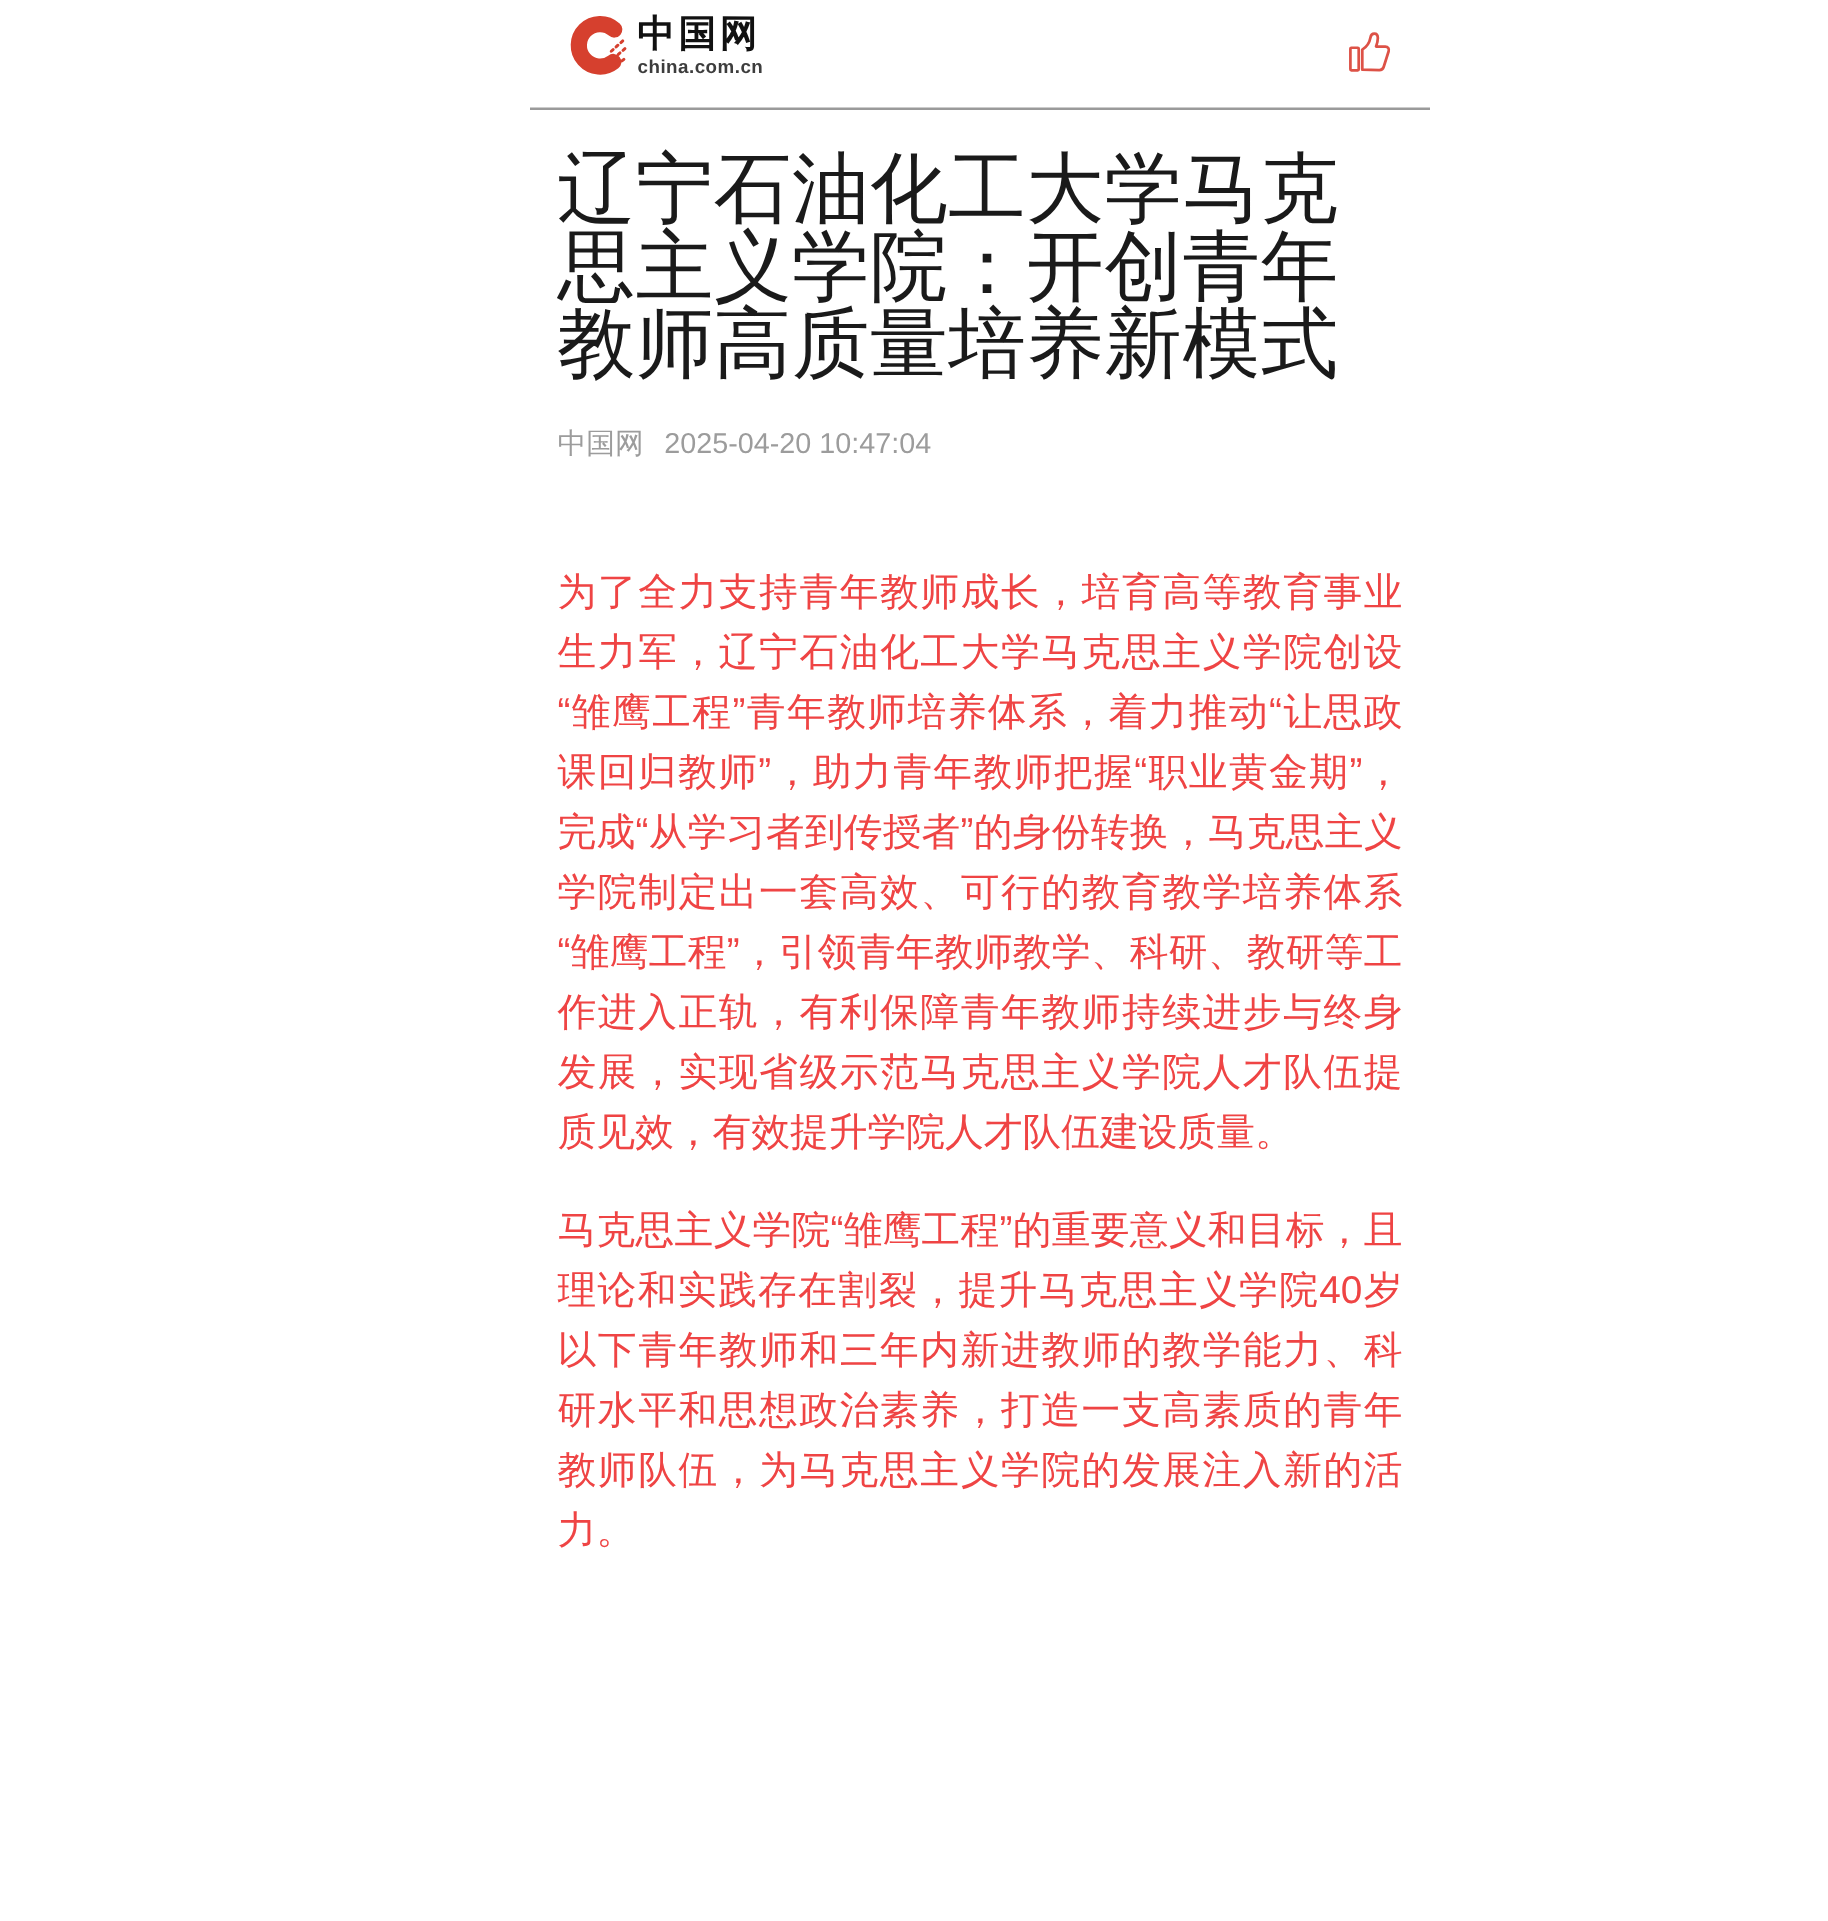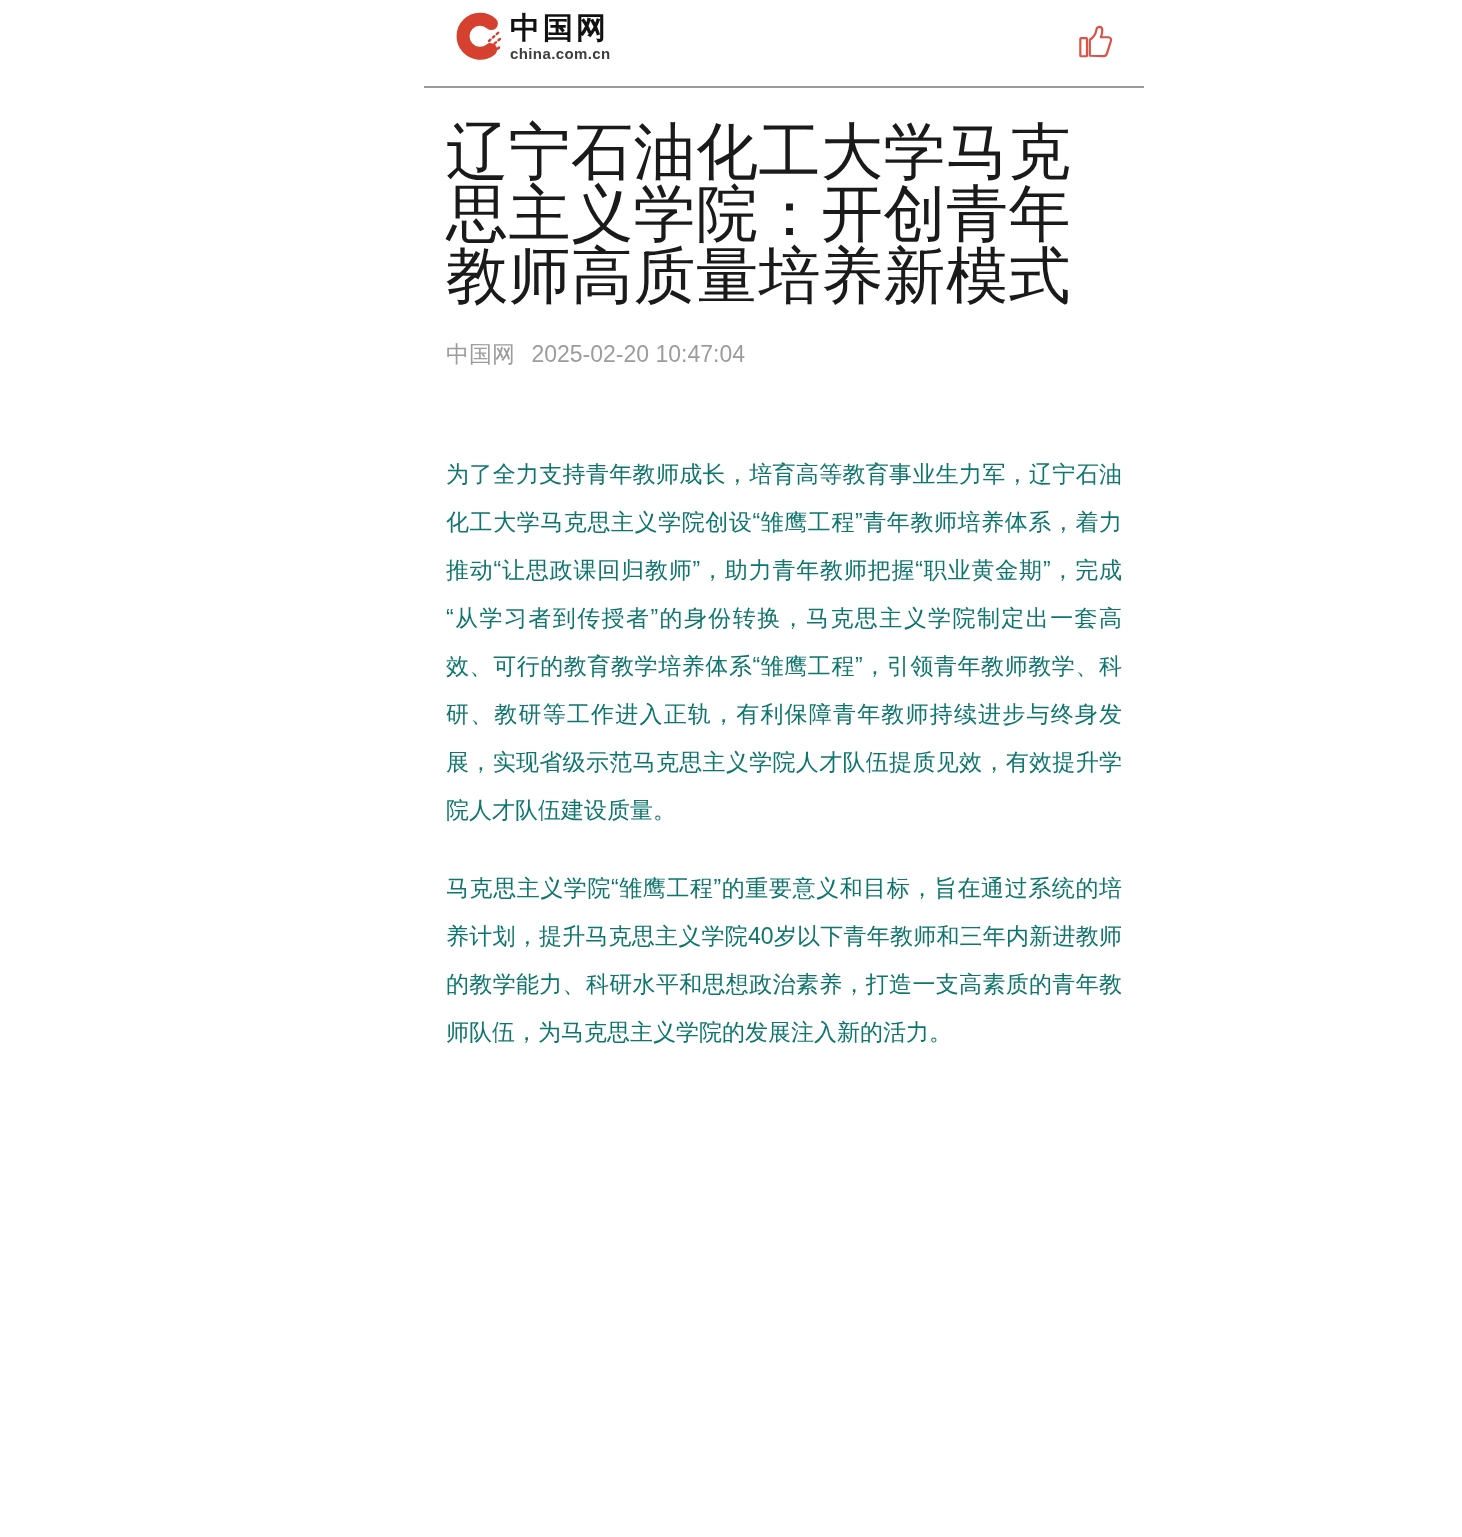--- a/index.html
+++ b/index.html
@@ -79,23 +79,23 @@
   }
   .byline {
     margin-top: 30px;
     font-size: 23px;
     line-height: 34px;
     color: #9c9c9c;
   }
   .byline .src { margin-right: 10px; }
   .article p {
     margin: 30px 0 0 0;
-    font-size: 23px;
+    font-size: 31px;
     line-height: 48px;
-    color: #0f766e;
+    color: #ef4444;
     letter-spacing: 0;
     text-align: justify;
     text-justify: inter-ideograph;
   }
   .article p.first { margin-top: 79px; }
 </style>
 </head>
 <body>
 
 <div class="column">
@@ -135,20 +135,20 @@
         </svg>
       </span>
     </button>
   </div>
 
   <div class="article">
     <h1>辽宁石油化工大学马克思主义学院：开创青年教师高质量培养新模式</h1>
 
     <div class="byline">
       <span class="src">中国网</span>
-      <span class="dt">2025-02-20 10:47:04</span>
+      <span class="dt">2025-04-20 10:47:04</span>
     </div>
 
     <p class="first">为了全力支持青年教师成长，培育高等教育事业生力军，辽宁石油化工大学马克思主义学院创设“雏鹰工程”青年教师培养体系，着力推动“让思政课回归教师”，助力青年教师把握“职业黄金期”，完成“从学习者到传授者”的身份转换，马克思主义学院制定出一套高效、可行的教育教学培养体系“雏鹰工程”，引领青年教师教学、科研、教研等工作进入正轨，有利保障青年教师持续进步与终身发展，实现省级示范马克思主义学院人才队伍提质见效，有效提升学院人才队伍建设质量。</p>
-    <p>马克思主义学院“雏鹰工程”的重要意义和目标，旨在通过系统的培养计划，提升马克思主义学院40岁以下青年教师和三年内新进教师的教学能力、科研水平和思想政治素养，打造一支高素质的青年教师队伍，为马克思主义学院的发展注入新的活力。</p>
+    <p>马克思主义学院“雏鹰工程”的重要意义和目标，且理论和实践存在割裂，提升马克思主义学院40岁以下青年教师和三年内新进教师的教学能力、科研水平和思想政治素养，打造一支高素质的青年教师队伍，为马克思主义学院的发展注入新的活力。</p>
   </div>
 
 </div>
 
 </body></html>

